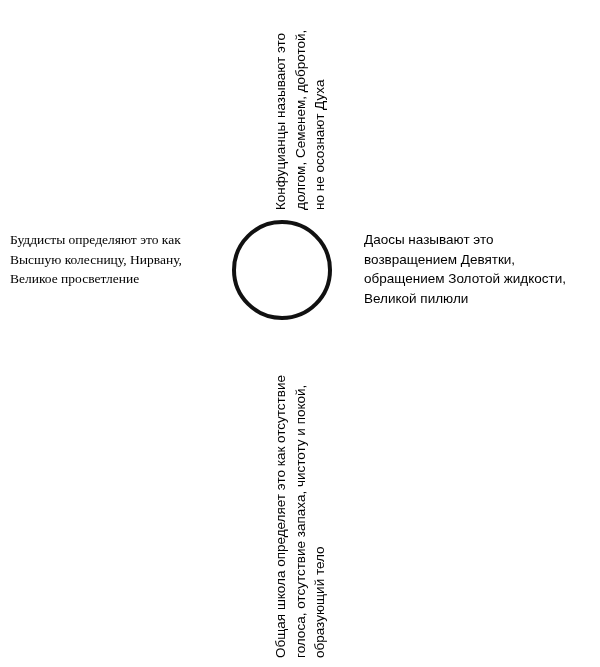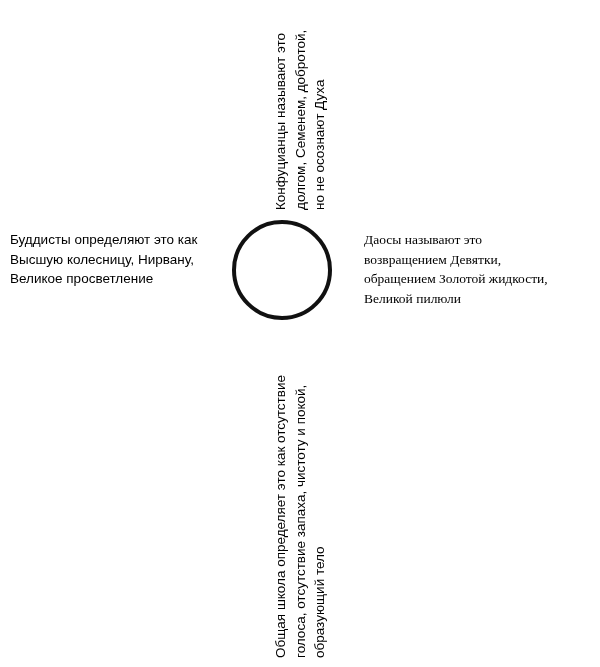--- a/index.html
+++ b/index.html
@@ -36,28 +36,28 @@
     line-height: 1.45;
     color: #000000;
     white-space: pre-line;
   }
   
   .label-left {
     left: 10px;
     top: 230px;
     width: 210px;
     text-align: left;
+    font-family: Liberation Serif, serif;
   }
   
   .label-right {
     left: 364px;
     top: 230px;
     width: 230px;
     text-align: left;
-    font-family: Liberation Serif, serif;
   }
   
   .label-top {
     left: 0px;
     top: 0px;
     width: 210px;
     transform-origin: left top;
     transform: translate(271px, 210px) rotate(-90deg);
     text-align: left;
   }

